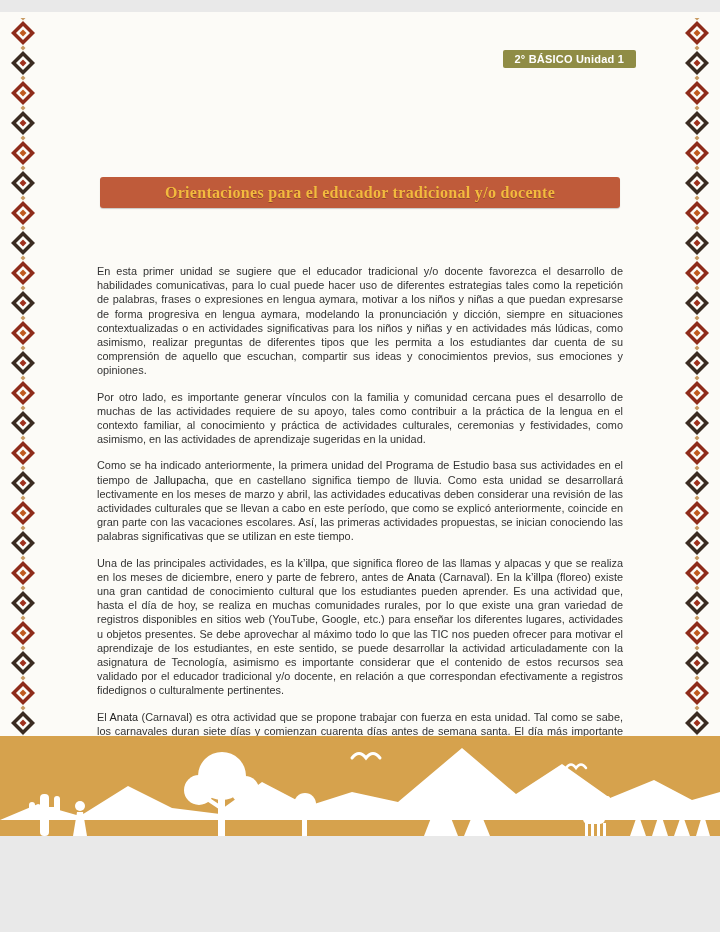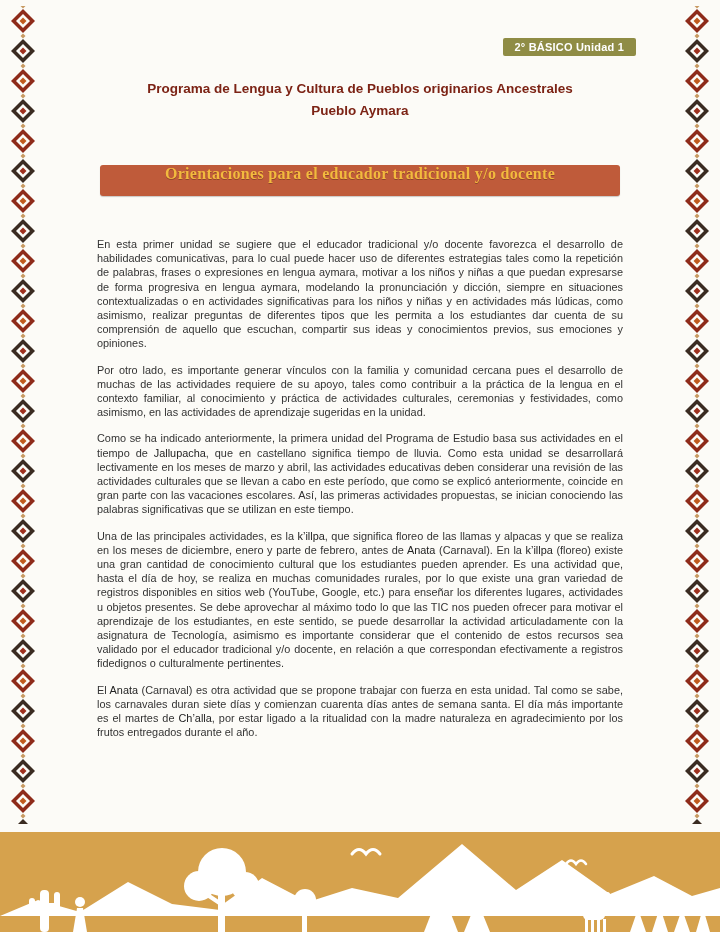--- a/index.html
+++ b/index.html
@@ -1,48 +1,48 @@
 <!DOCTYPE html>
 <html style="--badge-background: #8f8c45; --title-text: #7c2315; --banner-background: #bf5b3a; --banner-text: #f3ba3e; --footer-background: #d6a24d; --border-red: #8e2b1a; --border-dark: #3a2b21; --border-orange: #c05a1e;"><head>
 <meta charset="utf-8">
 <style>
   * { margin:0; padding:0; box-sizing:border-box; }
   html,body { background:#e9e9e9; font-family:"Liberation Sans", sans-serif; }
   .page {
-    position:relative; width:720px; height:932px; margin:0 auto;
+    position:relative; width:720px; height:824px; margin:12px auto;
     background:#fcfbf7; overflow:hidden;
   }
   .border-col { position:absolute; top:6px; width:30px; height:818px; }
   .border-col.left  { left:8px; }
   .border-col.right { right:8px; }
 
   .badge {
     position:absolute; top:38px; right:84px;
     background:var(--badge-background,#8f8c45); color:#ffffff;
     font-size:11px; font-weight:bold; letter-spacing:.2px;
     padding:3px 12px; border-radius:2px;
   }
   .title-block {
     position:absolute; top:78px; left:60px; right:60px;
     text-align:center; color:var(--title-text,#7c2315);
     font-weight:bold; font-size:13.5px; line-height:22px;
   }
   .banner {
     position:absolute; top:165px; left:100px; right:100px; height:31px;
     background:var(--banner-background,#bf5b3a); border-radius:3px;
-    display:flex; justify-content:center;
+    display:flex; align-items:center; justify-content:center;
     box-shadow:0 1px 1px rgba(0,0,0,.2);
   }
   .banner span {
     font-family:"Liberation Serif", serif; font-weight:bold; font-size:16px;
     color:var(--banner-text,#f3ba3e); letter-spacing:.3px;
     text-shadow:0 1px 0 rgba(0,0,0,.25);
   }
   .body-text {
-    position:absolute; top:237px; left:97px; width:526px;
+    position:absolute; top:252px; left:97px; width:526px;
     color:#333333; font-size:10.9px; line-height:14.2px; text-align:justify;
   }
   .body-text p { margin-bottom:12px; }
   .body-text b { font-weight:normal; color:#222; }
 
   .footer { position:absolute; left:0; right:0; bottom:0; height:100px; }
   .footer svg { display:block; }
 </style>
 </head>
 <body>
@@ -78,24 +78,20 @@
         <path d="M15 27.5 L17.5 30 L15 32.5 L12.5 30 Z" fill="#c89a62"></path>
         <path d="M15 -2.5 L17.5 0 L15 2.5 L12.5 0 Z" fill="#c89a62"></path>
         <path d="M15 57.5 L17.5 60 L15 62.5 L12.5 60 Z" fill="#c89a62"></path>
       </pattern>
     </defs>
     <rect width="30" height="818" fill="url(#apatR)"></rect>
   </svg>
 
   <div class="badge">2° BÁSICO Unidad 1</div>
 
-  <div class="title-block">
-    <div>Programa de Lengua y Cultura de Pueblos originarios Ancestrales</div>
-    <div>Pueblo Aymara</div>
-  </div>
 
   <div class="banner">
     <span>Orientaciones para el educador tradicional y/o docente</span>
   </div>
 
   <div class="body-text">
       <p><span>En esta primer unidad se sugiere que el educador tradicional y/o docente favorezca el desarrollo de habilidades comunicativas, para lo cual puede hacer uso de diferentes estrategias tales como la repetición de palabras, frases o expresiones en lengua aymara, motivar a los niños y niñas a que puedan expresarse de forma progresiva en lengua aymara, modelando la pronunciación y dicción, siempre en situaciones contextualizadas o en actividades significativas para los niños y niñas y en actividades más lúdicas, como asimismo, realizar preguntas de diferentes tipos que les permita a los estudiantes dar cuenta de su comprensión de aquello que escuchan, compartir sus ideas y conocimientos previos, sus emociones y opiniones.</span></p>
       <p><span>Por otro lado, es importante generar vínculos con la familia y comunidad cercana pues el desarrollo de muchas de las actividades requiere de su apoyo, tales como contribuir a la práctica de la lengua en el contexto familiar, al conocimiento y práctica de actividades culturales, ceremonias y festividades, como asimismo, en las actividades de aprendizaje sugeridas en la unidad.</span></p>
       <p><span>Como se ha indicado anteriormente, la primera unidad del Programa de Estudio basa sus actividades en el tiempo de </span><b>Jallupacha</b><span>, que en castellano significa tiempo de lluvia. Como esta unidad se desarrollará lectivamente en los meses de marzo y abril, las actividades educativas deben considerar una revisión de las actividades culturales que se llevan a cabo en este período, que como se explicó anteriormente, coincide en gran parte con las vacaciones escolares. Así, las primeras actividades propuestas, se inician conociendo las palabras significativas que se utilizan en este tiempo.</span></p>
       <p><span>Una de las principales actividades, es la </span><b>k’illpa</b><span>, que significa floreo de las llamas y alpacas y que se realiza en los meses de diciembre, enero y parte de febrero, antes de </span><b>Anata</b><span> (Carnaval). En la </span><b>k’illpa</b><span> (floreo) existe una gran cantidad de conocimiento cultural que los estudiantes pueden aprender. Es una actividad que, hasta el día de hoy, se realiza en muchas comunidades rurales, por lo que existe una gran variedad de registros disponibles en sitios web (YouTube, Google, etc.) para enseñar los diferentes lugares, actividades u objetos presentes. Se debe aprovechar al máximo todo lo que las TIC nos pueden ofrecer para motivar el aprendizaje de los estudiantes, en este sentido, se puede desarrollar la actividad articuladamente con la asignatura de Tecnología, asimismo es importante considerar que el contenido de estos recursos sea validado por el educador tradicional y/o docente, en relación a que correspondan efectivamente a registros fidedignos o culturalmente pertinentes.</span></p>

